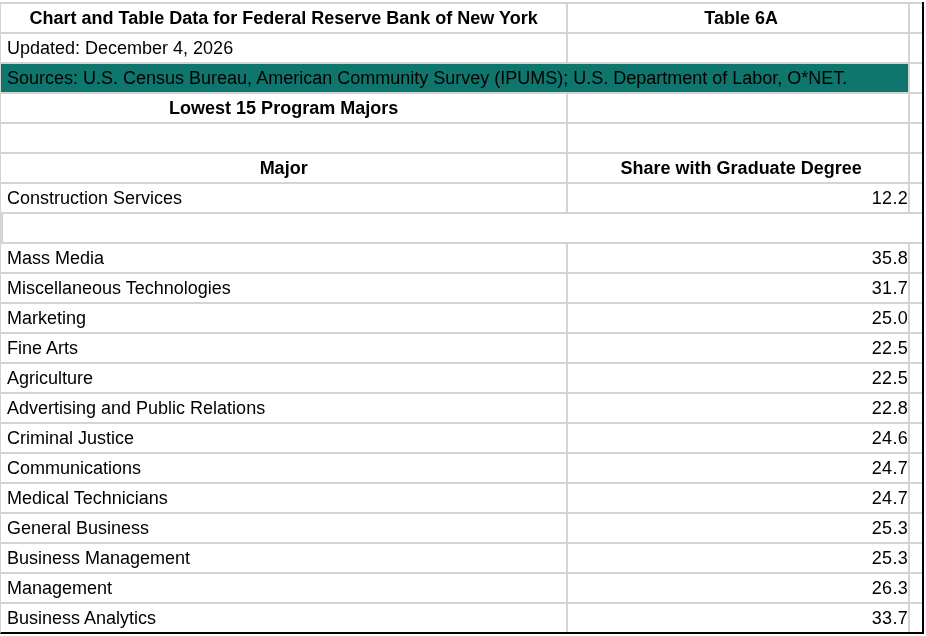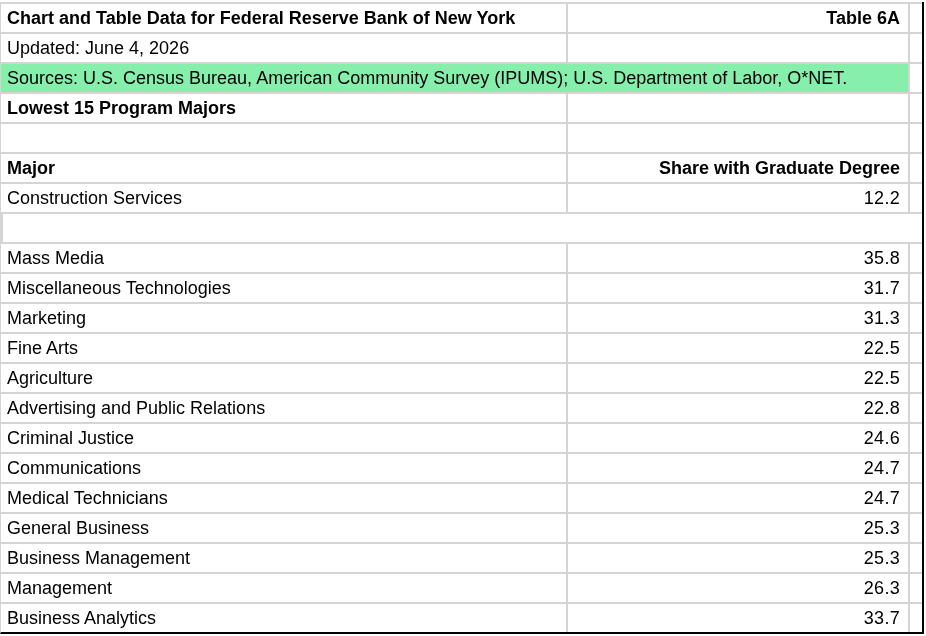--- a/index.html
+++ b/index.html
@@ -43,46 +43,46 @@
       overflow: visible;
       padding: 0 6px;
     }
     .col-a {
       width: 576px;
       border-right: 2px solid #d4d4d4;
     }
     .col-b {
       width: 345px;
       text-align: right;
-      padding-right: 8px;
+      padding-right: 0;
     }
     .col-c {
       flex: 1;
       border-left: 2px solid #d4d4d4;
     }
     .span-all {
       width: 921px;
       position: relative;
       z-index: 2;
-      background: #86efac;
+      background: #0f766e;
     }
-    .bold { font-weight: bold; }
+    .bold { font-weight: bold; text-align: center; }
     .num { letter-spacing: 0.3px; }
   </style>
 </head>
 <body>
 
 <div class="sheet">
   <div class="row">
     <div class="cell col-a bold">Chart and Table Data for Federal Reserve Bank of New York</div>
     <div class="cell col-b bold">Table 6A</div>
     <div class="cell col-c"></div>
   </div>
   <div class="row">
-    <div class="cell col-a">Updated: June 4, 2026</div>
+    <div class="cell col-a">Updated: December 4, 2026</div>
     <div class="cell col-b"></div>
     <div class="cell col-c"></div>
   </div>
   <div class="row">
     <div class="cell span-all">Sources: U.S. Census Bureau, American Community Survey (IPUMS); U.S. Department of Labor, O*NET.</div>
     <div class="cell col-c"></div>
   </div>
   <div class="row">
     <div class="cell col-a bold">Lowest 15 Program Majors</div>
     <div class="cell col-b"></div>
@@ -112,21 +112,21 @@
     <div class="cell col-b num">35.8</div>
     <div class="cell col-c"></div>
   </div>
   <div class="row">
     <div class="cell col-a">Miscellaneous Technologies</div>
     <div class="cell col-b num">31.7</div>
     <div class="cell col-c"></div>
   </div>
   <div class="row">
     <div class="cell col-a">Marketing</div>
-    <div class="cell col-b num">31.3</div>
+    <div class="cell col-b num">25.0</div>
     <div class="cell col-c"></div>
   </div>
   <div class="row">
     <div class="cell col-a">Fine Arts</div>
     <div class="cell col-b num">22.5</div>
     <div class="cell col-c"></div>
   </div>
   <div class="row">
     <div class="cell col-a">Agriculture</div>
     <div class="cell col-b num">22.5</div>

